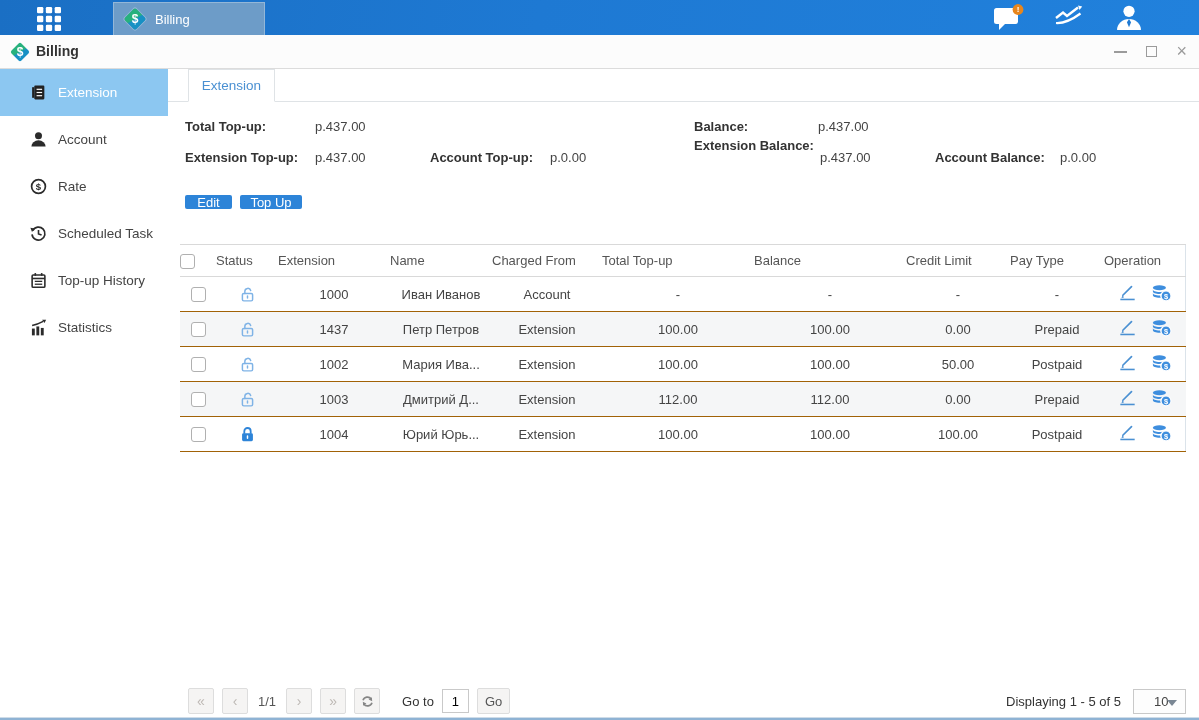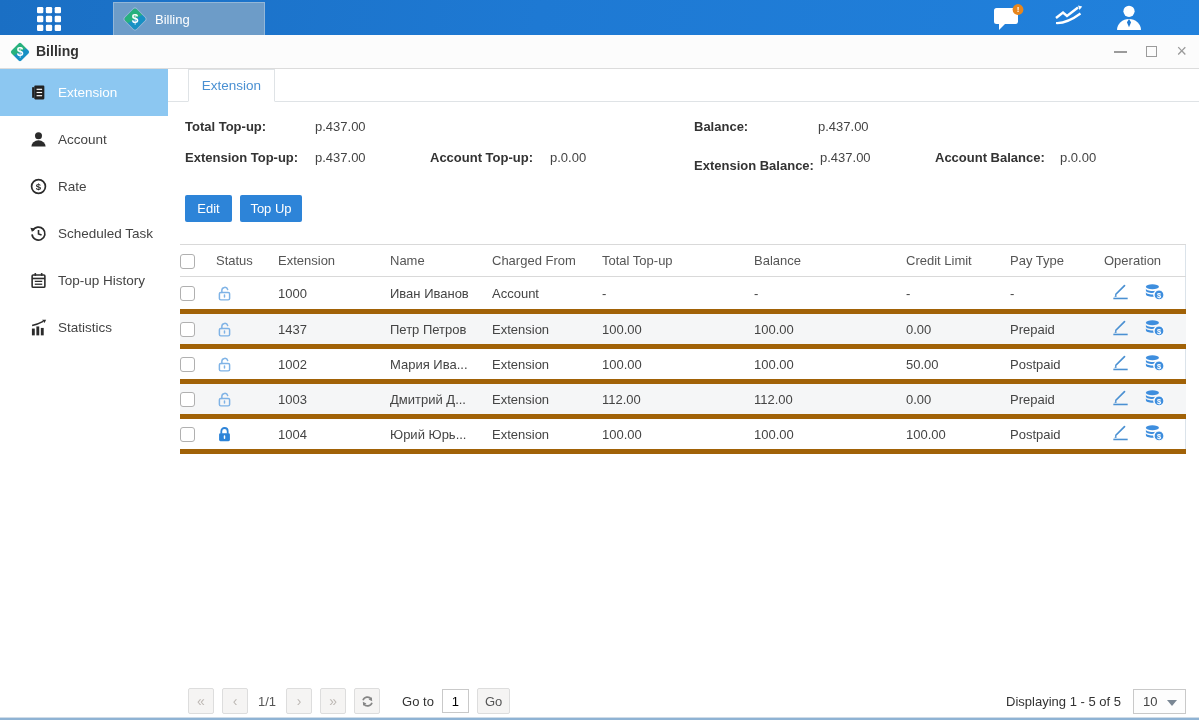--- a/index.html
+++ b/index.html
@@ -53,34 +53,34 @@
        border-bottom:1px solid #fff;color:#4a90d2;font-size:13.5px;display:flex;
        align-items:center;justify-content:center;cursor:pointer}
 
   .summary{position:absolute;left:0;top:33px;width:100%;height:105px}
   .summary span{position:absolute;white-space:nowrap}
   .slabel{font-weight:bold;color:#333}
   .f1l{left:17px;top:17px}.f1v{left:147px;top:17px}
   .f2l{left:526px;top:17px}.f2v{left:650px;top:17px}
   .f3l{left:17px;top:48px}.f3v{left:147px;top:48px}
   .f4l{left:262px;top:48px}.f4v{left:382px;top:48px}
-  .f5l{left:526px;top:56px}.f5v{left:652px;top:48px}
+  .f5l{left:526px;top:36px}.f5v{left:652px;top:48px}
   .f6l{left:767px;top:48px}.f6v{left:892px;top:48px}
 
-  .btn{position:absolute;top:126px;height:27px;background:#2d84d8;color:#fff;border:none;
+  .btn{position:absolute;top:126px;height:14px;background:#2d84d8;color:#fff;border:none;
        border-radius:2px;font-size:13px;font-family:"Liberation Sans",sans-serif;cursor:pointer}
   .btn-edit{left:17px;width:47px}
   .btn-topup{left:72px;width:62px}
 
   
   .table-wrap{position:absolute;left:12px;top:175px;width:1006px;border-right:1px solid #dbe3ea}
   table{width:100%;border-collapse:collapse;table-layout:fixed}
   th{height:32px;font-weight:normal;font-size:13px;color:#555;text-align:left;
      border-top:1px solid #d9d9d9;border-bottom:1px solid #d9d9d9}
-  td{height:35px;font-size:13px;color:#444;text-align:left;border-bottom:5px solid #a16207;
+  td{height:35px;font-size:13px;color:#444;text-align:center;border-bottom:1px solid #a16207;
      overflow:hidden;white-space:nowrap}
   tr.stripe td{background:#f5f6f7}
   .checkbox{display:inline-block;width:15px;height:15px;border:1px solid #b0b0b0;border-radius:3px;
             background:#fff;vertical-align:middle;cursor:pointer}
   .lockwrap svg{vertical-align:middle}
   .ops .opbtn{display:inline-block;margin:0 7px;cursor:pointer;vertical-align:middle}
 
   
   .pagination{position:absolute;left:12px;top:615px;width:1006px;height:34px;
               display:flex;align-items:center;padding-left:8px}
@@ -89,21 +89,21 @@
          margin-right:8px;cursor:pointer}
   .pgind{color:#555;margin:0 10px 0 2px}
   .goto-label{margin-left:14px;color:#333}
   .goto-input{width:27px;height:24px;border:1px solid #c9c9c9;text-align:center;font-size:13px;
               margin:0 8px;font-family:"Liberation Sans",sans-serif}
   .gobtn{height:26px;padding:0 7px;background:#f5f4f3;border:1px solid #ddd;border-radius:2px;
          color:#555;font-size:13px;display:inline-flex;align-items:center;cursor:pointer}
   .pg-right{margin-left:auto;display:flex;align-items:center}
   .displaying{color:#333}
   .pagesize{width:53px;height:25px;border:1px solid #c9c9c9;margin-left:12px;position:relative;
-            display:flex;align-items:center;padding-left:9px;color:#444;cursor:pointer;background:#fdfdfd}
+            display:flex;align-items:center;padding-left:20px;color:#444;cursor:pointer;background:#fdfdfd}
   .pagesize .caret{position:absolute;right:8px;top:10px;width:0;height:0;
             border-left:5px solid transparent;border-right:5px solid transparent;border-top:6px solid #7a8794}
 
   .bottom-edge{position:absolute;left:0;bottom:0;width:1199px;height:3px;background:#8fb3d4;
                border-top:1px solid #cfdce8}
 </style>
 </head>
 <body>
 
 <div class="topbar">

